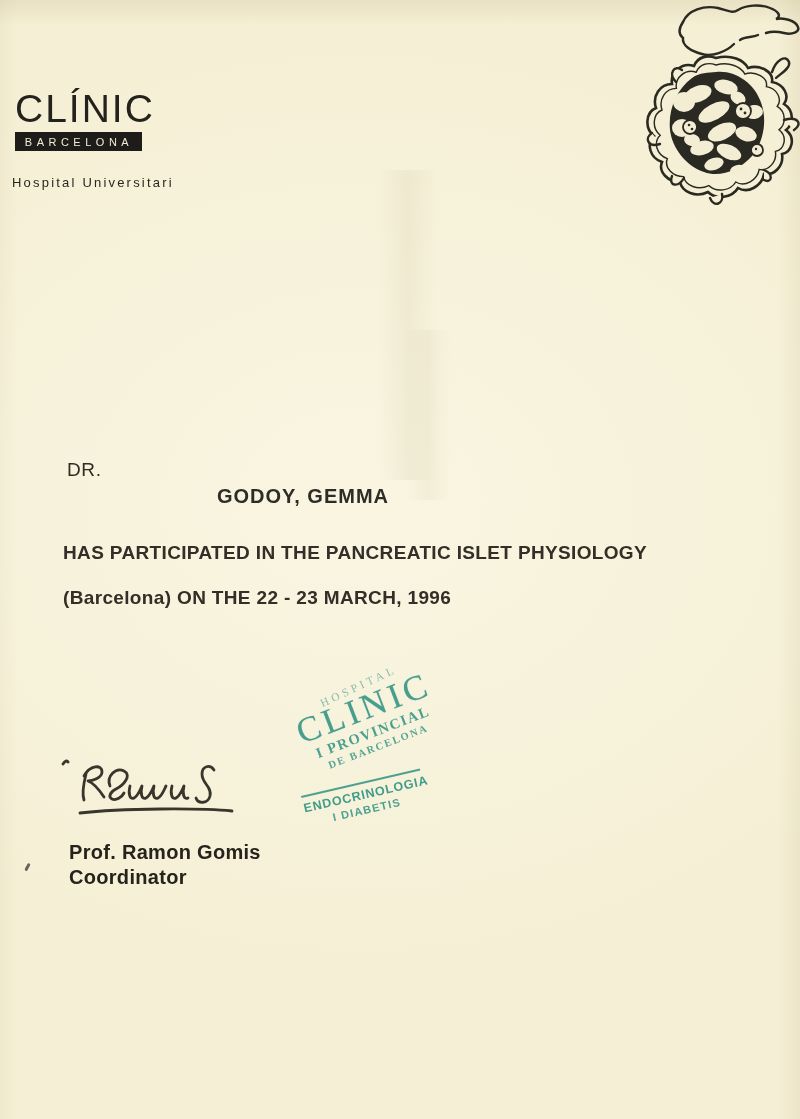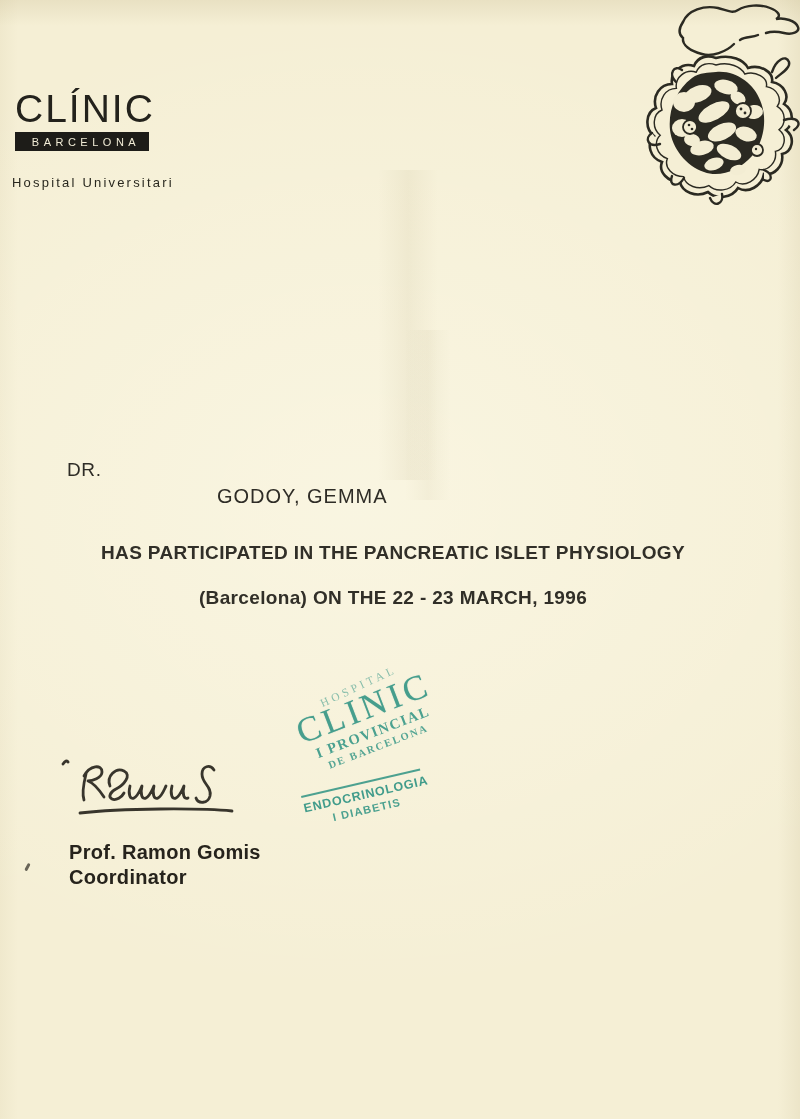--- a/index.html
+++ b/index.html
@@ -21,34 +21,34 @@
   .shadow-a{left:378px;top:170px;width:60px;height:310px;
     background:linear-gradient(90deg, rgba(170,155,110,0) 0%, rgba(170,155,110,0.10) 50%, rgba(170,155,110,0) 100%);}
   .shadow-b{left:405px;top:330px;width:46px;height:170px;
     background:linear-gradient(90deg, rgba(170,155,110,0) 0%, rgba(170,155,110,0.08) 50%, rgba(170,155,110,0) 100%);}
 
   
   .logo{position:absolute;left:15px;top:66px;color:#23221c;}
   .logo-name{font-size:39px;line-height:38px;letter-spacing:2px;font-weight:500;color:#23221c;margin-top:24px;}
   .logo-bar{margin-top:4px;width:126px;background:#1d1c18;color:#f1ecd6;
     font-size:11px;letter-spacing:4.5px;font-weight:500;text-align:center;
-    padding:4px 0 3px 8px;}
+    padding:4px 0 3px 1px;}
   .logo-sub{margin-top:24px;margin-left:-3px;font-size:13px;letter-spacing:2.2px;font-weight:400;color:#29281f;}
 
   
   .drawing{position:absolute;left:626px;top:0px;}
 
   
   .title{position:absolute;left:215px;top:330px;font-size:20px;font-weight:bold;
     letter-spacing:1.4px;color:#2b2a24;}
   .dr{position:absolute;left:67px;top:459px;font-size:19px;font-weight:normal;color:#2e2c26;letter-spacing:0.6px;}
-  .name{position:absolute;left:217px;top:485px;font-size:20px;font-weight:normal;color:#2e2c26;letter-spacing:1px;}
+  .name{position:absolute;left:217px;top:485px;font-size:20px;font-weight:bold;color:#2e2c26;letter-spacing:1px;}
   .bodytext{position:absolute;left:63px;top:541px;width:660px;}
   .bodyline{font-size:19px;font-weight:bold;color:#312f28;letter-spacing:0.35px;
-    line-height:23px;margin-bottom:22px;white-space:nowrap;text-align:center;}
+    line-height:23px;margin-bottom:22px;white-space:nowrap;}
 
   
   .signature{position:absolute;left:56px;top:750px;}
   .speck{position:absolute;left:26px;top:863px;width:2.5px;height:8px;background:#3a372e;
     transform:rotate(28deg);border-radius:2px;opacity:.75;}
 
   
   .stamp-main{position:absolute;left:274px;top:712px;width:170px;
     transform:rotate(-21deg);transform-origin:left top;
     color:#2e9383;text-align:center;font-family:"Liberation Serif",serif;}

